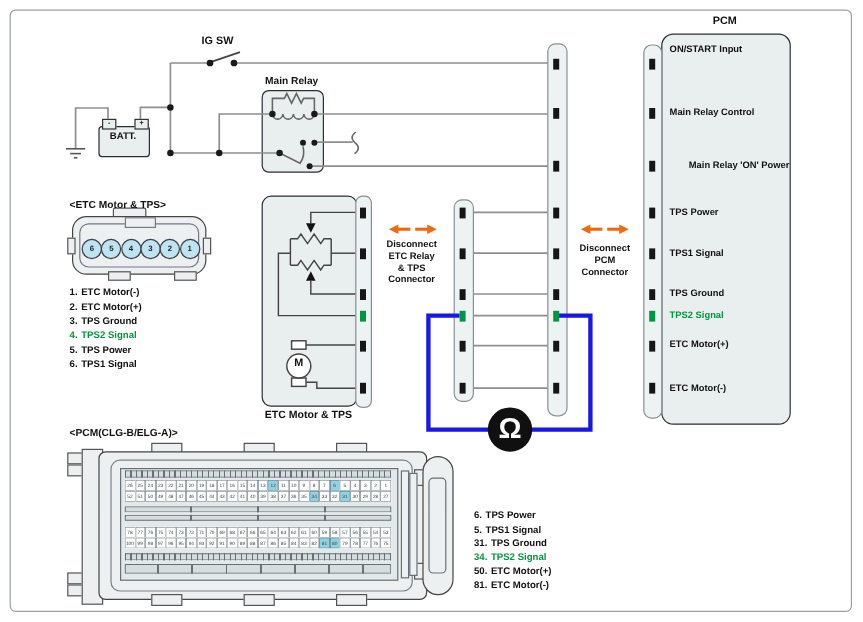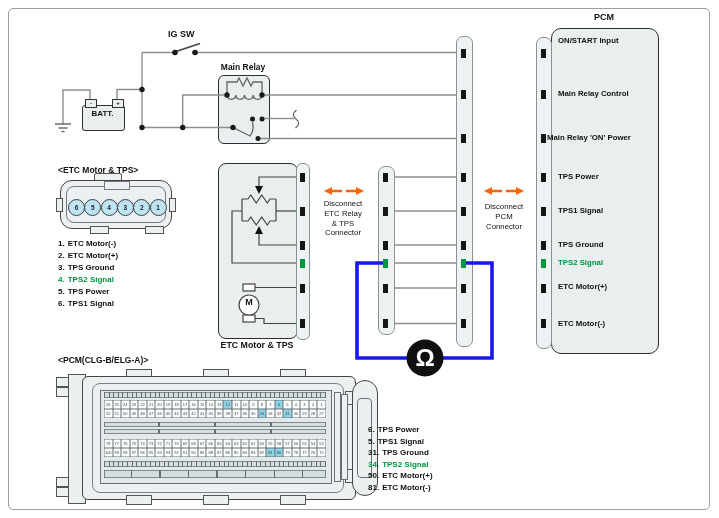--- a/index.html
+++ b/index.html
@@ -12,21 +12,21 @@
   .pin{width:5px;height:9px;background:#161616;z-index:5;}
   .pin.green{background:#009640;}
   svg.layer{left:0;top:0;z-index:2;pointer-events:none;}
   svg.toplayer{left:0;top:0;z-index:4;pointer-events:none;}
   .lbl{font-weight:bold;color:#111;z-index:6;white-space:nowrap;}
   .pcm-row{font-size:7.8px;height:11px;line-height:11px;}
   .green, .green span{color:#009640 !important;}
   .pinlist{z-index:6;font-weight:bold;font-size:8px;color:#111;line-height:12px;white-space:nowrap;}
   .pinlist2{line-height:11.5px;}
   .pl-num{margin-right:3px;}
-  .callout{z-index:6;font-weight:normal;font-size:7.8px;color:#111;text-align:center;line-height:9.8px;}
+  .callout{z-index:6;font-weight:bold;font-size:7.8px;color:#111;text-align:center;line-height:9.8px;}
   .cavity{width:15px;height:15px;border:1.3px solid #39424a;border-radius:50%;background:#BFE3EF;
           text-align:center;line-height:15px;font-size:6.5px;font-weight:bold;color:#123;z-index:6;}
   .term{background:#E9EEEF;border:1px solid #333;z-index:6;text-align:center;
         font-size:6px;font-weight:bold;line-height:6px;color:#111;}
   .part{background:#EDF0F1;border:1px solid #555;z-index:1;}
   .part2{background:#EDF0F1;border:1.5px solid #444;z-index:1;}
   .pg-row{display:flex;z-index:2;}
   .pg-cell{flex:1;background:#fbfcfc;box-shadow:inset 0 0 0 0.5px #667076;
            font-size:4px;color:#444;text-align:center;line-height:9px;overflow:hidden;}
   .pg-cell.hl{background:#8FD2E4;}
@@ -176,21 +176,21 @@
   <div class="abs pin" style="left:540.5px;top:240.5px"></div>
   <div class="abs pin green" style="left:540.5px;top:258.5px"></div>
   <div class="abs pin" style="left:540.5px;top:283.5px"></div>
   <div class="abs pin" style="left:540.5px;top:319px"></div>
 
   <div class="abs lbl" style="left:168px;top:29px;font-size:9px">IG SW</div>
   <div class="abs lbl" style="left:241px;top:297px;width:16px;text-align:center;font-size:9px">M</div>
 
   <div class="abs lbl pcm-row" style="left:558px;top:35px">ON/START Input</div>
   <div class="abs lbl pcm-row" style="left:558px;top:88px">Main Relay Control</div>
-  <div class="abs lbl pcm-row" style="left:547px;top:132px">Main Relay 'ON' Power</div>
+  <div class="abs lbl pcm-row" style="left:574px;top:132px">Main Relay 'ON' Power</div>
   <div class="abs lbl pcm-row" style="left:558px;top:171px">TPS Power</div>
   <div class="abs lbl pcm-row" style="left:558px;top:205px">TPS1 Signal</div>
   <div class="abs lbl pcm-row" style="left:558px;top:239px">TPS Ground</div>
   <div class="abs lbl pcm-row green" style="left:558px;top:257px">TPS2 Signal</div>
   <div class="abs lbl pcm-row" style="left:558px;top:281px">ETC Motor(+)</div>
   <div class="abs lbl pcm-row" style="left:558px;top:318px">ETC Motor(-)</div>
 
   <div class="abs callout" style="left:303px;top:199px;width:80px">
     <div>Disconnect</div>
     <div>ETC Relay</div>
@@ -360,21 +360,21 @@
     </div>
   <div class="abs ticks" style="left:104px;top:461px;width:222px;height:6px;background-image:repeating-linear-gradient(90deg,#667076 0 1px,transparent 1px 4.6px)"></div>
   <div class="abs ticks" style="left:104px;top:470px;width:222px;height:8px;background-image:repeating-linear-gradient(90deg,transparent 0 27px,#667076 27px 28.5px)"></div>
   <div class="abs" style="left:334px;top:392px;width:5px;height:88px;border:1px solid #667076;z-index:2;background:#EDF0F1"></div>
   <div class="abs" style="left:341px;top:394px;width:5px;height:84px;border:1px solid #667076;z-index:2;background:#EDF0F1"></div>
   <div class="abs part" style="left:345px;top:391px;width:8px;height:12px"></div>
   <div class="abs part" style="left:345px;top:469px;width:8px;height:12px"></div>
   <div class="abs part2" style="left:352px;top:380px;width:24px;height:114px;border-radius:13px"></div>
   <div class="abs" style="left:357px;top:398px;width:13px;height:78px;border:1px solid #667076;border-radius:4px;z-index:2;background:#EDF0F1"></div>
 
-  <div class="abs pinlist pinlist2" style="left:368px;top:424px">
+  <div class="abs pinlist pinlist2" style="left:395px;top:424px">
     <div><span class="pl-num">6.</span><span>TPS Power</span></div>
     <div><span class="pl-num">5.</span><span>TPS1 Signal</span></div>
     <div><span class="pl-num">31.</span><span>TPS Ground</span></div>
     <div class="green"><span class="pl-num">34.</span><span>TPS2 Signal</span></div>
     <div><span class="pl-num">50.</span><span>ETC Motor(+)</span></div>
     <div><span class="pl-num">81.</span><span>ETC Motor(-)</span></div>
   </div>
 </div>
 
 </body></html>

